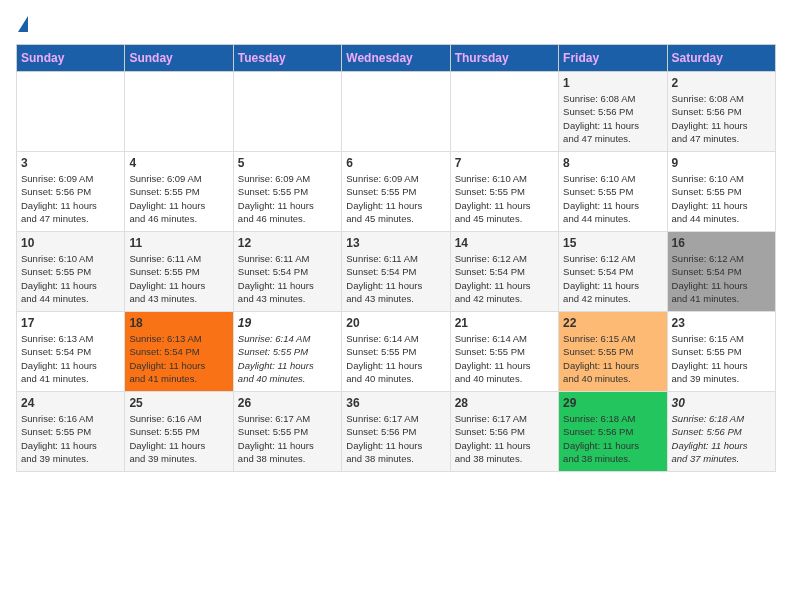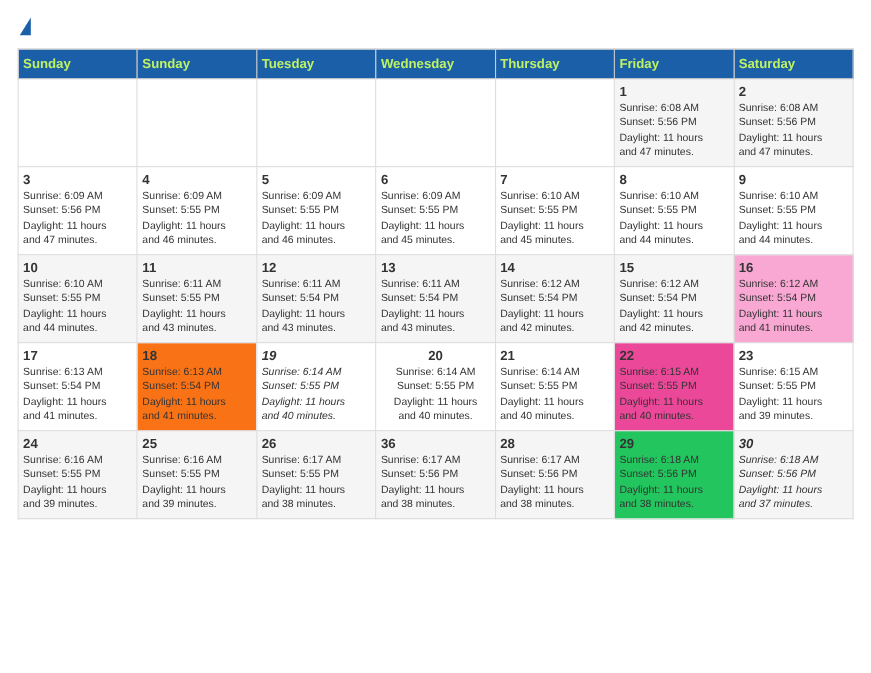--- a/index.html
+++ b/index.html
@@ -28,21 +28,21 @@
       font-size: 16px;
       color: #555;
     }
     table {
       width: 100%;
       border-collapse: collapse;
       table-layout: fixed;
     }
     th {
       background-color: #1a5fa8;
-      color: #bef264;
+      color: #f0abfc;
       font-size: 12px;
       font-weight: bold;
       padding: 6px 4px;
       text-align: left;
       border: 1px solid #ccc;
       margin-top: 10px;
     }
     td {
       vertical-align: top;
       padding: 4px 4px;
@@ -178,47 +178,47 @@
 Daylight: 11 hours
 and 43 minutes.</span></td>
         <td style="background: rgb(245, 245, 245);"><span class="day-num">14</span><span style="white-space: pre-line; line-height: 1.4;">Sunrise: 6:12 AM
 Sunset: 5:54 PM
 Daylight: 11 hours
 and 42 minutes.</span></td>
         <td style="background: rgb(245, 245, 245);"><span class="day-num">15</span><span style="white-space: pre-line; line-height: 1.4;">Sunrise: 6:12 AM
 Sunset: 5:54 PM
 Daylight: 11 hours
 and 42 minutes.</span></td>
-        <td style="background: #f9a8d4;"><span class="day-num">16</span><span style="white-space: pre-line; line-height: 1.4;">Sunrise: 6:12 AM
+        <td style="background: #a3a3a3;"><span class="day-num">16</span><span style="white-space: pre-line; line-height: 1.4;">Sunrise: 6:12 AM
 Sunset: 5:54 PM
 Daylight: 11 hours
 and 41 minutes.</span></td>
       </tr>
       <tr>
         <td style="background: rgb(255, 255, 255);"><span class="day-num">17</span><span style="white-space: pre-line; line-height: 1.4;">Sunrise: 6:13 AM
 Sunset: 5:54 PM
 Daylight: 11 hours
 and 41 minutes.</span></td>
         <td style="background: #f97316;"><span class="day-num">18</span><span style="white-space: pre-line; line-height: 1.4;">Sunrise: 6:13 AM
 Sunset: 5:54 PM
 Daylight: 11 hours
 and 41 minutes.</span></td>
         <td style="background: rgb(255, 255, 255); font-style: italic;"><span class="day-num">19</span><span style="white-space: pre-line; line-height: 1.4;">Sunrise: 6:14 AM
 Sunset: 5:55 PM
 Daylight: 11 hours
 and 40 minutes.</span></td>
-        <td style="background: rgb(255, 255, 255); text-align: center;"><span class="day-num">20</span><span style="white-space: pre-line; line-height: 1.4;">Sunrise: 6:14 AM
+        <td style="background: rgb(255, 255, 255);"><span class="day-num">20</span><span style="white-space: pre-line; line-height: 1.4;">Sunrise: 6:14 AM
 Sunset: 5:55 PM
 Daylight: 11 hours
 and 40 minutes.</span></td>
         <td style="background: rgb(255, 255, 255);"><span class="day-num">21</span><span style="white-space: pre-line; line-height: 1.4;">Sunrise: 6:14 AM
 Sunset: 5:55 PM
 Daylight: 11 hours
 and 40 minutes.</span></td>
-        <td style="background: #ec4899; margin-left: 48px;"><span class="day-num">22</span><span style="white-space: pre-line; line-height: 1.4;">Sunrise: 6:15 AM
+        <td style="background: #fdba74; margin-left: 48px;"><span class="day-num">22</span><span style="white-space: pre-line; line-height: 1.4;">Sunrise: 6:15 AM
 Sunset: 5:55 PM
 Daylight: 11 hours
 and 40 minutes.</span></td>
         <td style="background: rgb(255, 255, 255);"><span class="day-num">23</span><span style="white-space: pre-line; line-height: 1.4;">Sunrise: 6:15 AM
 Sunset: 5:55 PM
 Daylight: 11 hours
 and 39 minutes.</span></td>
       </tr>
       <tr>
         <td style="background: rgb(245, 245, 245);"><span class="day-num">24</span><span style="white-space: pre-line; line-height: 1.4;">Sunrise: 6:16 AM

